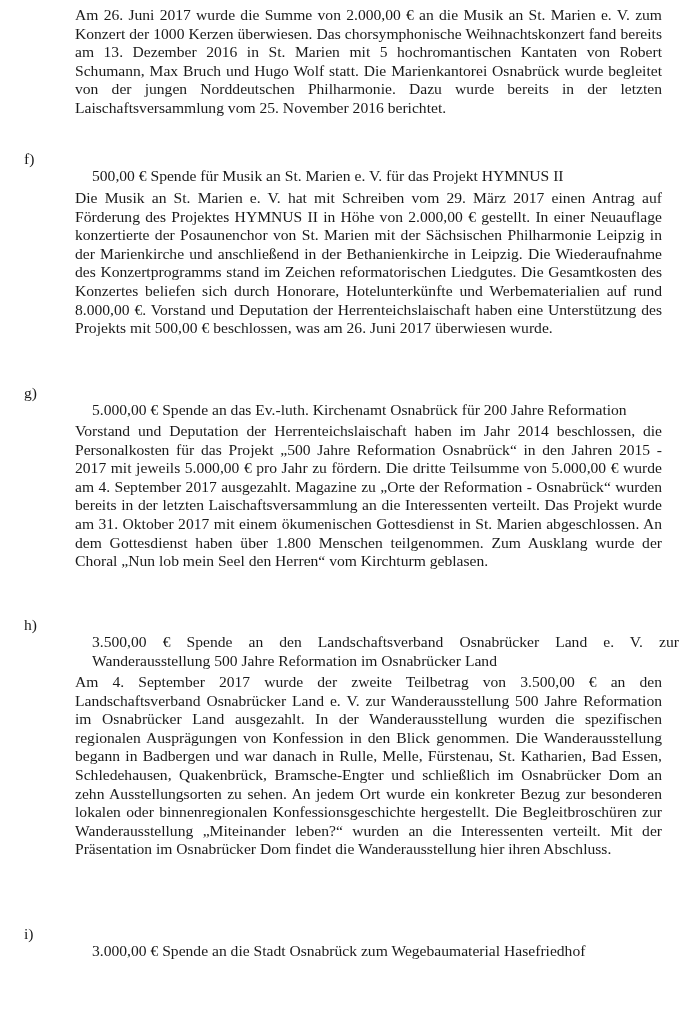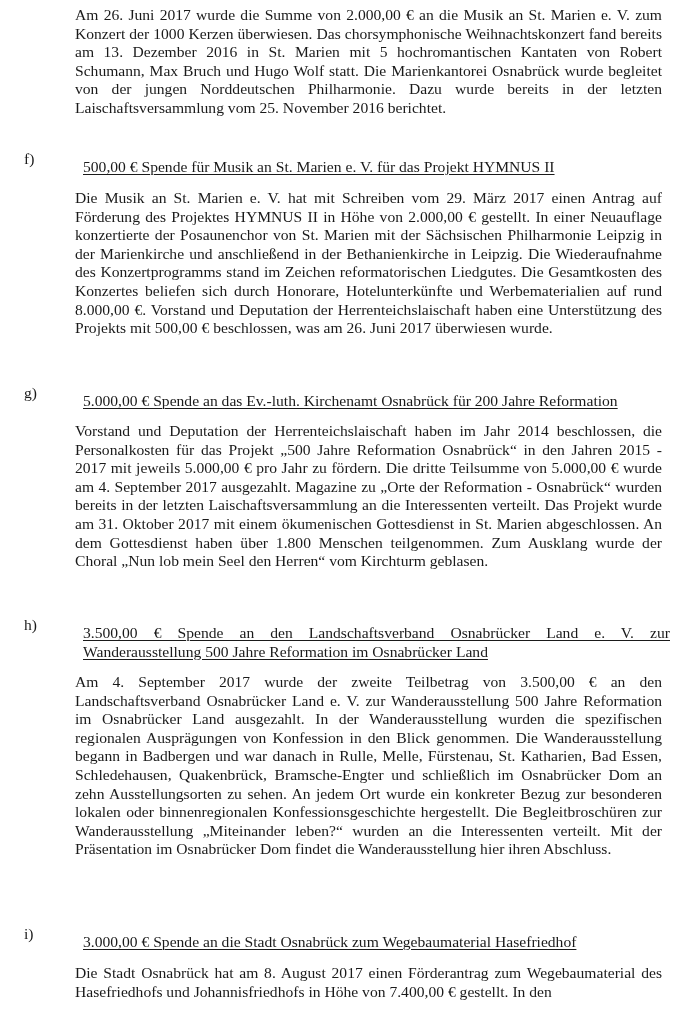--- a/index.html
+++ b/index.html
@@ -10,22 +10,22 @@
   }
   .page { position: relative; width: 699px; height: 1011px; }
   .para {
     position: absolute; left: 75px; width: 587px;
     text-align: justify; text-align-last: left;
     margin: 0;
   }
   .heading-row { position: absolute; left: 0; width: 699px; }
   .label { position: absolute; left: 24px; top: 0; }
   .heading {
-    position: absolute; left: 75px; width: 587px; margin: 8px;
-    text-decoration: underline; text-underline-offset: 2px;
+    position: absolute; left: 75px; width: 587px; margin: 17px;
+    text-underline-offset: 2px;
     text-decoration-thickness: 1px;
   }
   .heading.justify { text-align: justify; text-align-last: left; }
 </style>
 </head>
 <body>
 
 <div class="page">
 
   <p class="para" style="top:6px;">Am 26. Juni 2017 wurde die Summe von 2.000,00 € an die Musik an St. Marien e. V. zum Konzert der 1000 Kerzen überwiesen. Das chorsymphonische Weihnachtskonzert fand bereits am 13. Dezember 2016 in St. Marien mit 5 hochromantischen Kantaten von Robert Schumann, Max Bruch und Hugo Wolf statt. Die Marienkantorei Osnabrück wurde begleitet von der jungen Norddeutschen Philharmonie. Dazu wurde bereits in der letzten Laischaftsversammlung vom 25. November 2016 berichtet.</p>
@@ -45,15 +45,14 @@
   <div class="heading-row" style="top:616px;">
     <span class="label">h)</span>
     <p class="heading justify">3.500,00 € Spende an den Landschaftsverband Osnabrücker Land e. V. zur Wanderausstellung 500 Jahre Reformation im Osnabrücker Land</p>
   </div>
   <p class="para" style="top:673px;">Am 4. September 2017 wurde der zweite Teilbetrag von 3.500,00 € an den Landschaftsverband Osnabrücker Land e. V. zur Wanderausstellung 500 Jahre Reformation im Osnabrücker Land ausgezahlt. In der Wanderausstellung wurden die spezifischen regionalen Ausprägungen von Konfession in den Blick genommen. Die Wanderausstellung begann in Badbergen und war danach in Rulle, Melle, Fürstenau, St. Katharien, Bad Essen, Schledehausen, Quakenbrück, Bramsche-Engter und schließlich im Osnabrücker Dom an zehn Ausstellungsorten zu sehen. An jedem Ort wurde ein konkreter Bezug zur besonderen lokalen oder binnenregionalen Konfessionsgeschichte hergestellt. Die Begleitbroschüren zur Wanderausstellung „Miteinander leben?“ wurden an die Interessenten verteilt. Mit der Präsentation im Osnabrücker Dom findet die Wanderausstellung hier ihren Abschluss.</p>
 
   <div class="heading-row" style="top:925px;">
     <span class="label">i)</span>
     <p class="heading">3.000,00 € Spende an die Stadt Osnabrück zum Wegebaumaterial Hasefriedhof</p>
   </div>
-  <p class="para" style="top:964px;">Die Stadt Osnabrück hat am 8. August 2017 einen Förderantrag zum Wegebaumaterial des Hasefriedhofs und Johannisfriedhofs in Höhe von 7.400,00 € gestellt. In den</p>
 
 </div>
 
 </body></html>

